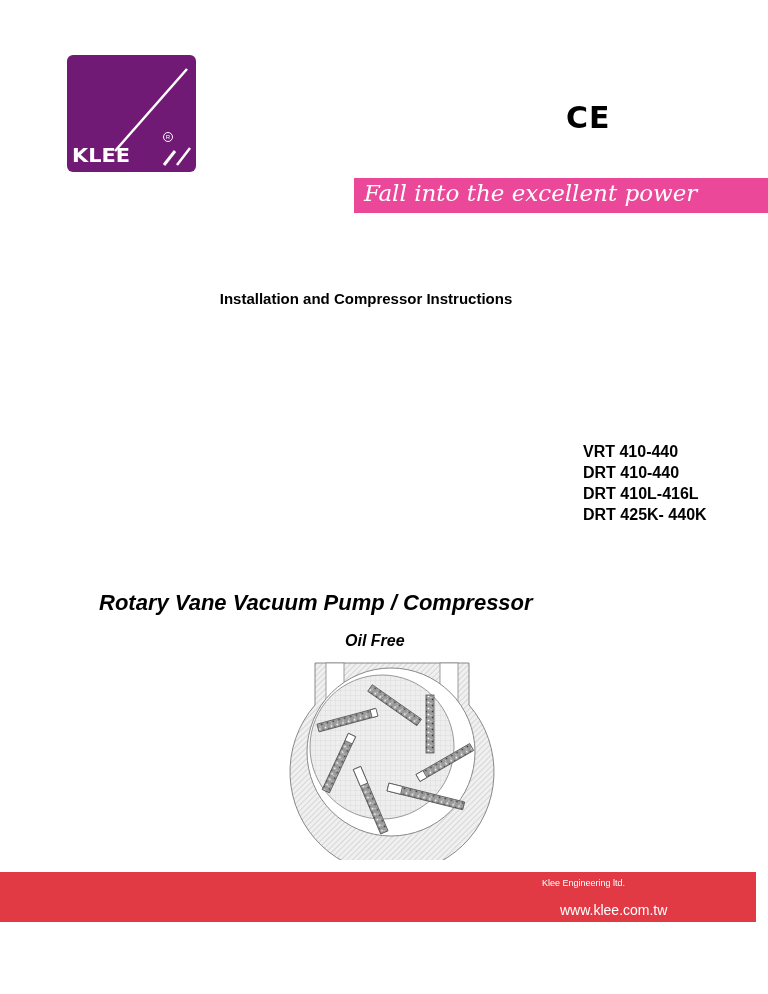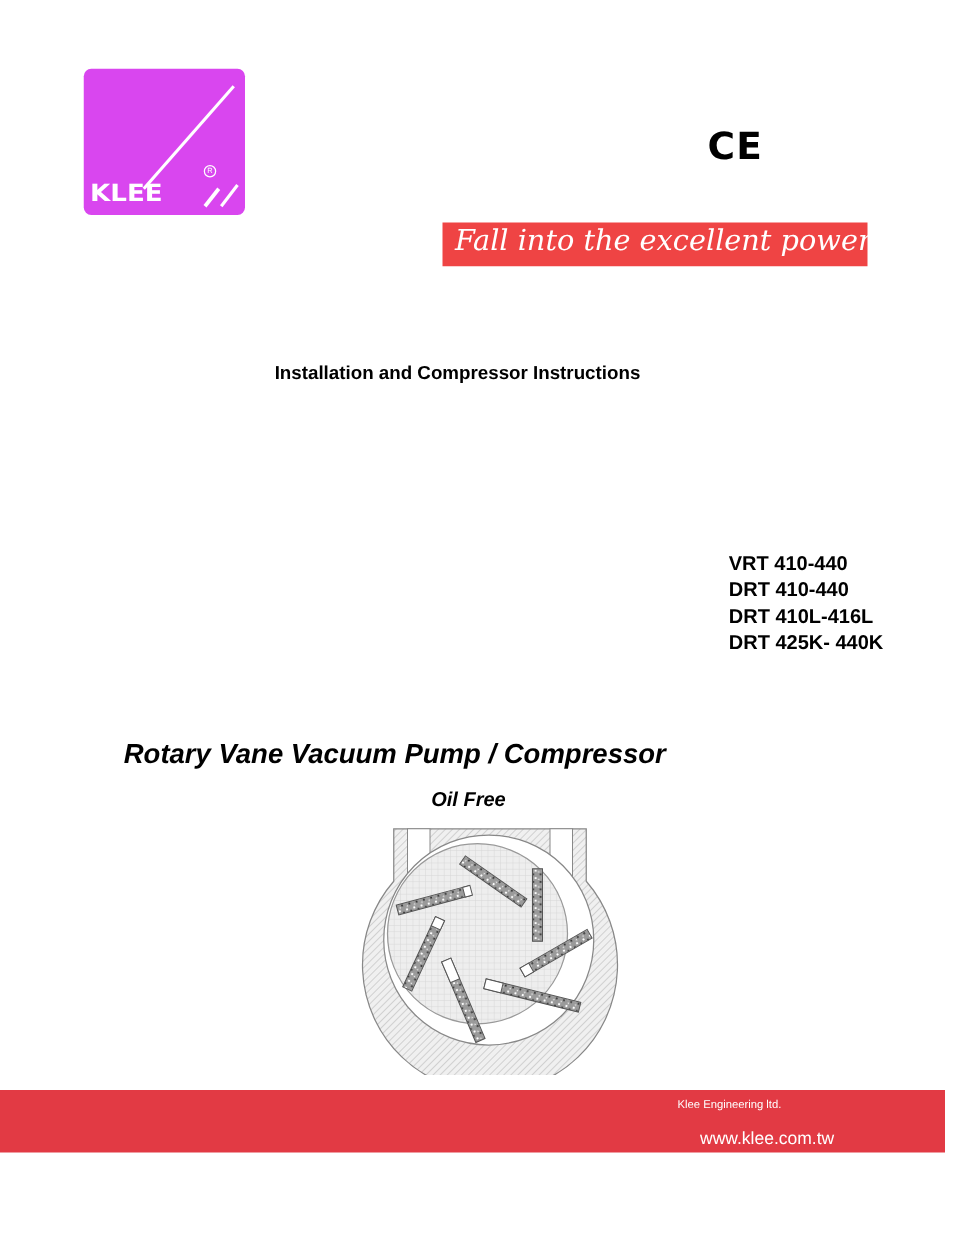--- a/index.html
+++ b/index.html
@@ -1,25 +1,25 @@
 <!DOCTYPE html>
 <html><head>
 <meta charset="utf-8">
 <style>
   html, body { margin: 0; padding: 0; background: #ffffff; }
   body { width: 768px; height: 994px; position: relative; overflow: hidden; font-family: "Liberation Sans", sans-serif; color: #000; }
 
-  .logo { position: absolute; left: 67px; top: 55px; width: 129px; height: 117px; background: #d946ef; border-radius: 6px; overflow: hidden; }
+  .logo { position: absolute; left: 67px; top: 55px; width: 129px; height: 117px; background: #701a75; border-radius: 6px; overflow: hidden; }
   .logo svg { position: absolute; left: 0; top: 0; }
   .logo-text { position: absolute; left: 5px; top: 89px; font-family: "DejaVu Sans", sans-serif; font-weight: 900; font-size: 19px; color: #fff; letter-spacing: 0px; transform: scaleX(1.1); transform-origin: left; }
   .logo-reg { position: absolute; left: 96px; top: 77px; width: 8px; height: 8px; border: 1px solid #fff; border-radius: 50%; font-size: 6px; color: #fff; line-height: 8px; text-align: center; font-family: "Liberation Sans", sans-serif; }
 
   .ce { position: absolute; left: 566px; top: 100px; font-family: "DejaVu Sans", sans-serif; font-size: 30px; font-weight: bold; letter-spacing: 1px; }
 
-  .tagline-band { position: absolute; left: 354px; top: 178px; width: 340px; height: 35px; background: #ef4444; text-align: center; }
+  .tagline-band { position: absolute; left: 354px; top: 178px; width: 414px; height: 35px; background: #ec4899; text-align: center; }
   .tagline { position: absolute; left: 10px; top: 2px; font-family: "DejaVu Serif", serif; font-style: italic; font-size: 23px; color: #fff; white-space: nowrap; }
 
   .doc-title { position: absolute; left: 0; width: 768px; top: 290px; text-align: center; font-weight: bold; font-size: 15px; }
   .doc-title span { position: relative; left: -18px; }
 
   .models { position: absolute; left: 583px; top: 441px; font-weight: bold; font-size: 16px; line-height: 21px; }
 
   .product-title { position: absolute; left: 99px; top: 590px; font-weight: bold; font-style: italic; font-size: 22px; white-space: nowrap; }
   .product-sub { position: absolute; left: 345px; top: 632px; font-weight: bold; font-style: italic; font-size: 16px; }
 

